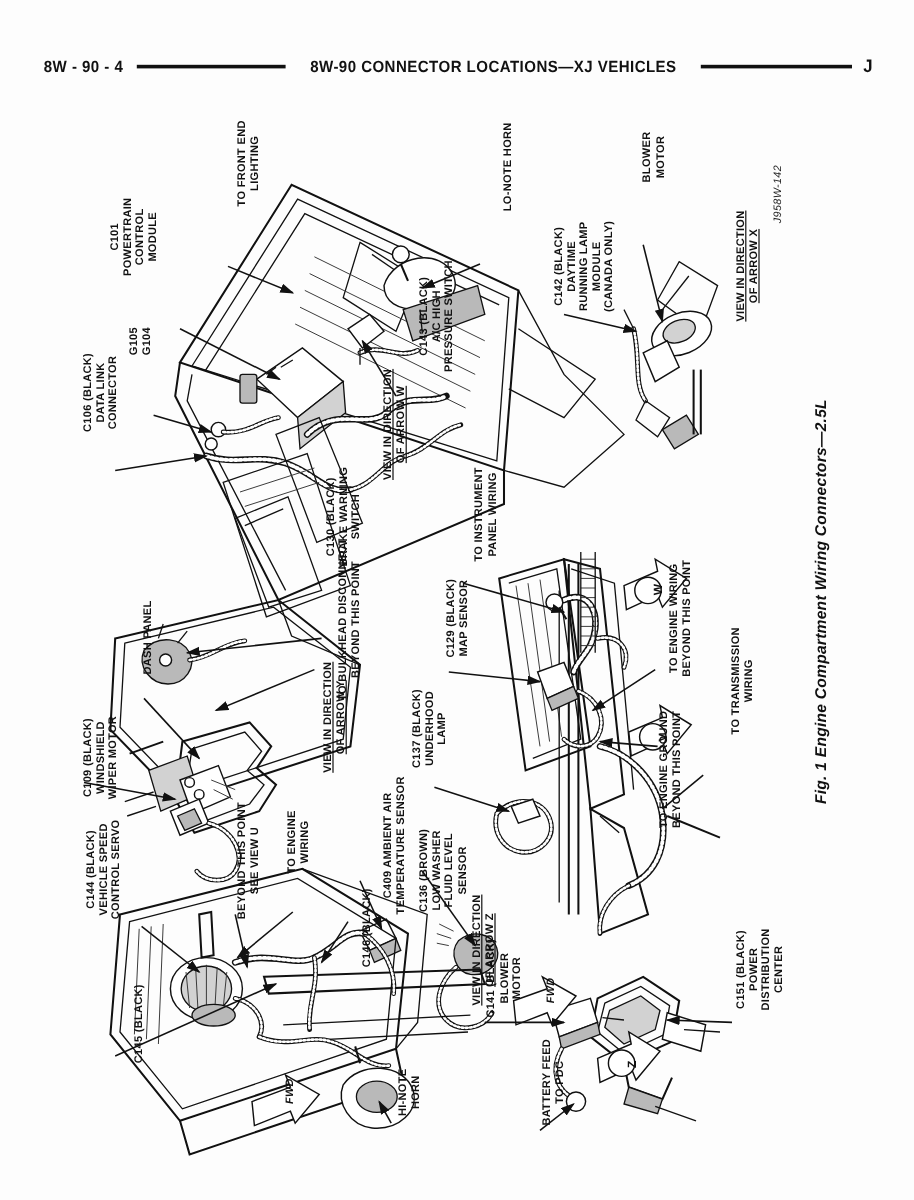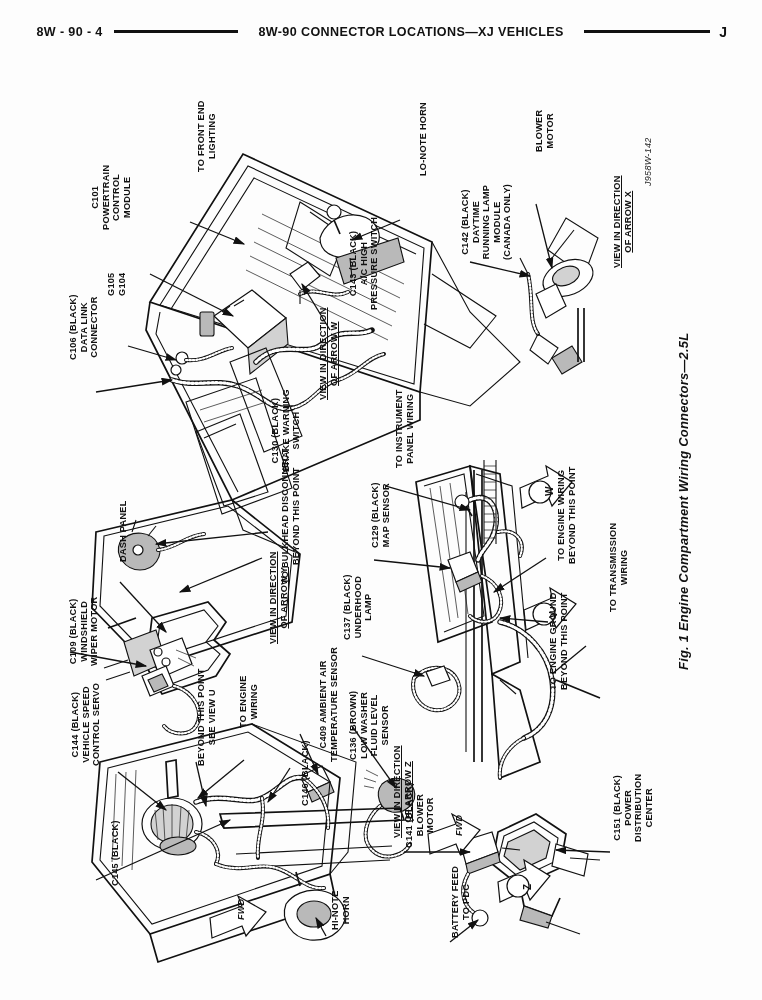--- a/index.html
+++ b/index.html
@@ -14,21 +14,21 @@
     position: relative;
     width: 762px;
     height: 1000px;
     background: #fdfdfd;
     overflow: hidden;
   }
 
   
   #header {
     position: absolute;
-    left: 0; top: 18px;
+    left: 0; top: 42px;
     width: 762px; height: 26px;
     display: flex;
     align-items: center;
     justify-content: center;
     gap: 0px;
   }
   .hdr-text {
     font-family: "Liberation Sans", sans-serif;
     font-weight: bold;
     font-size: 13.5px;

